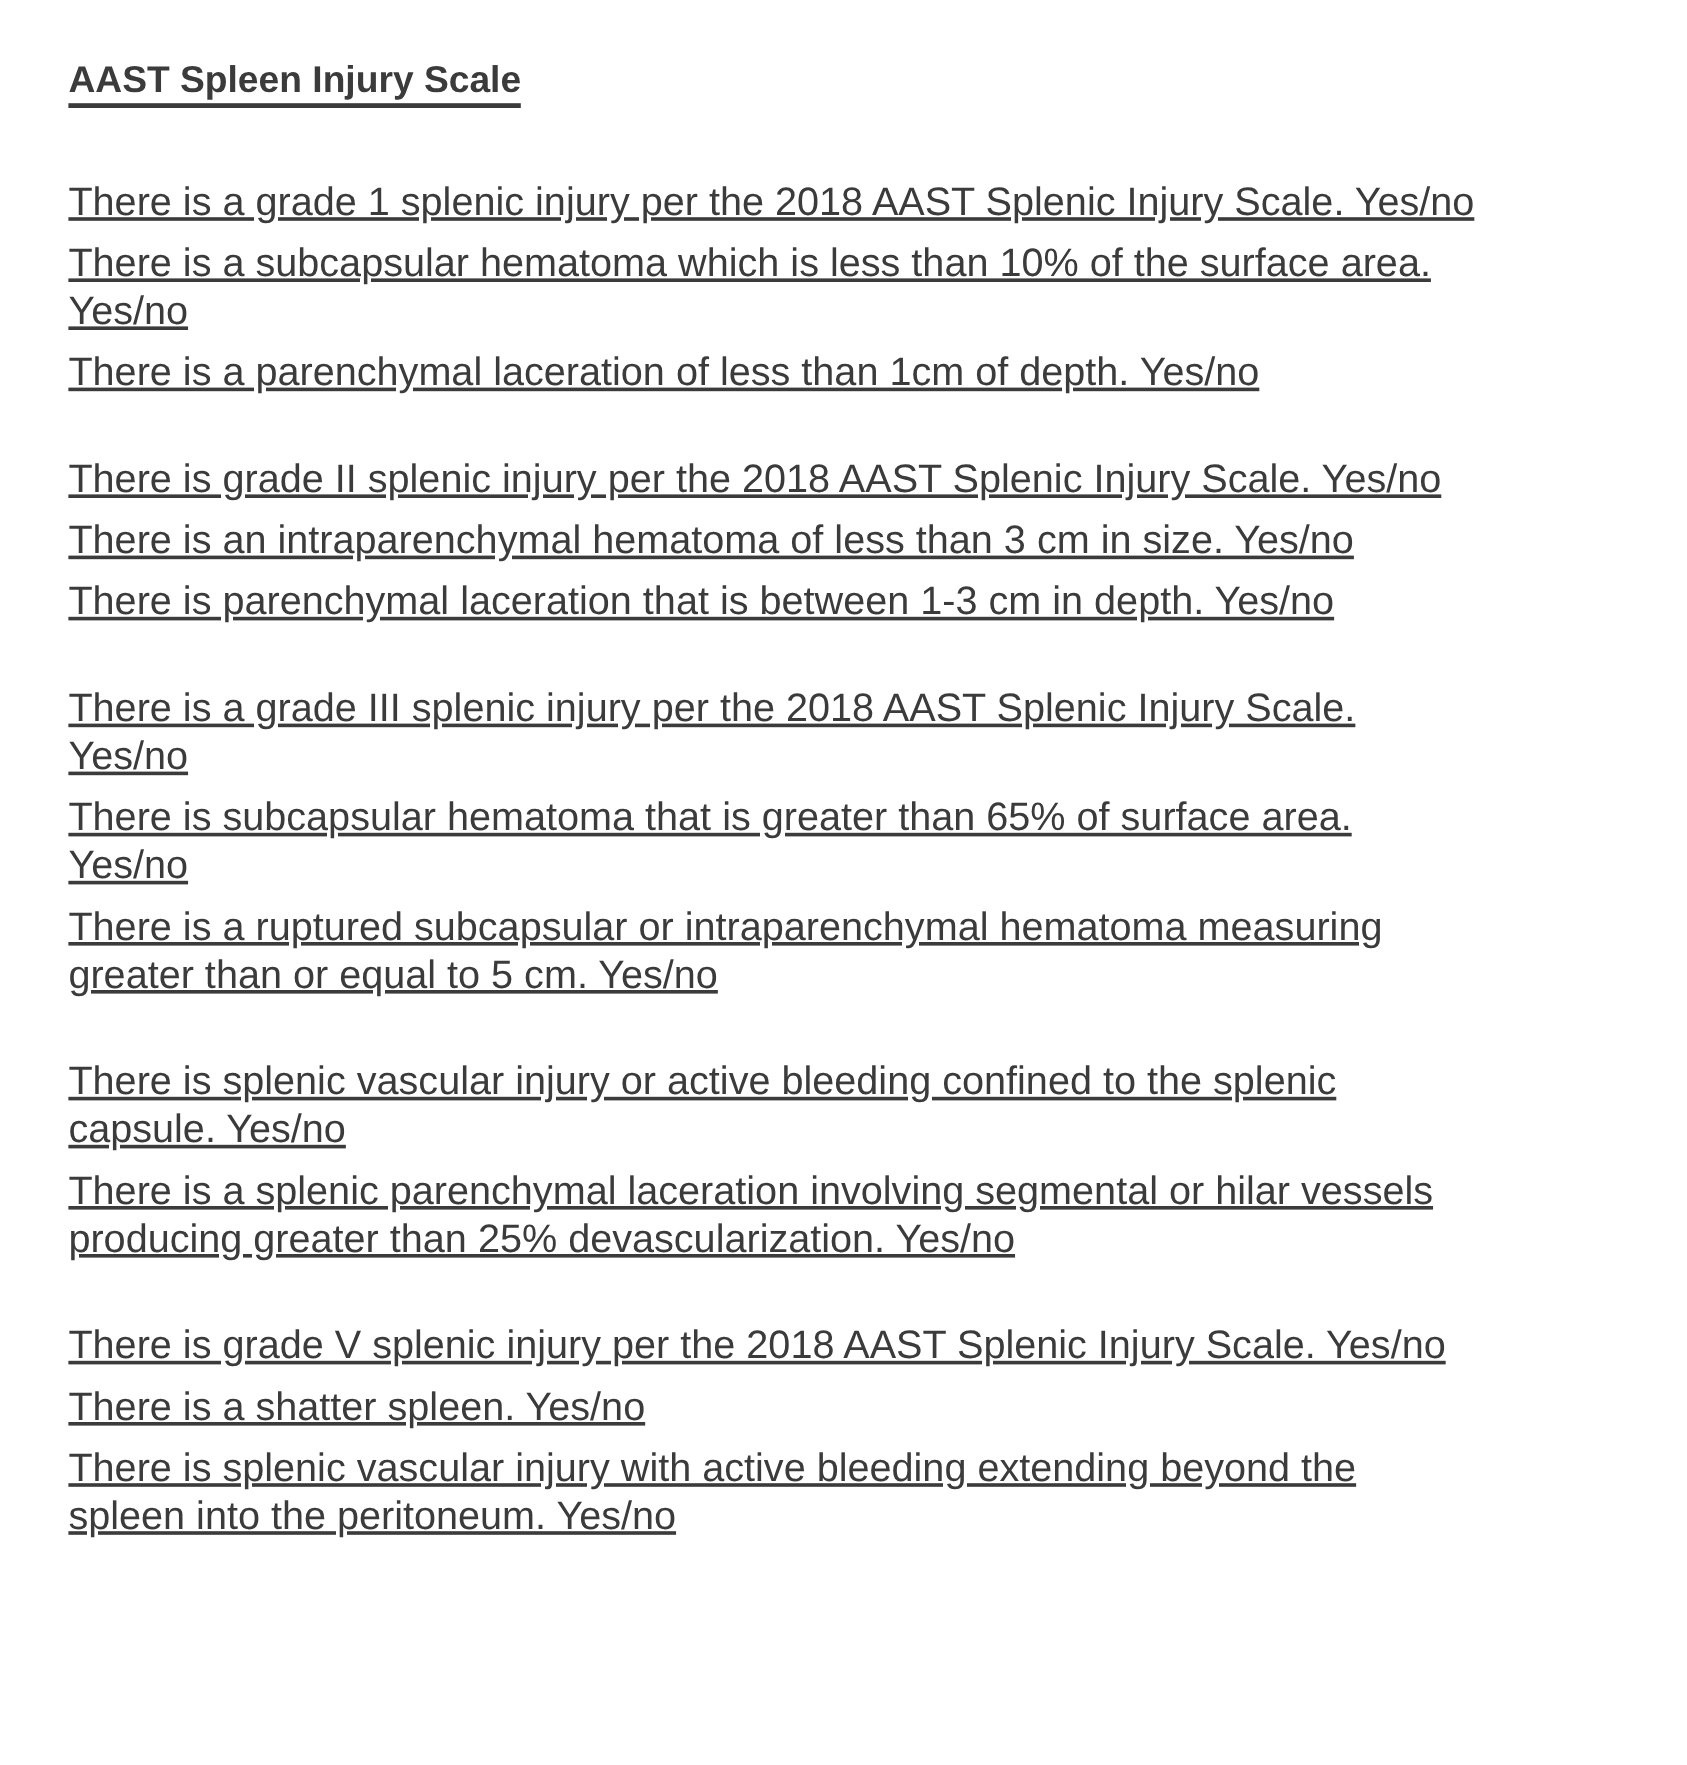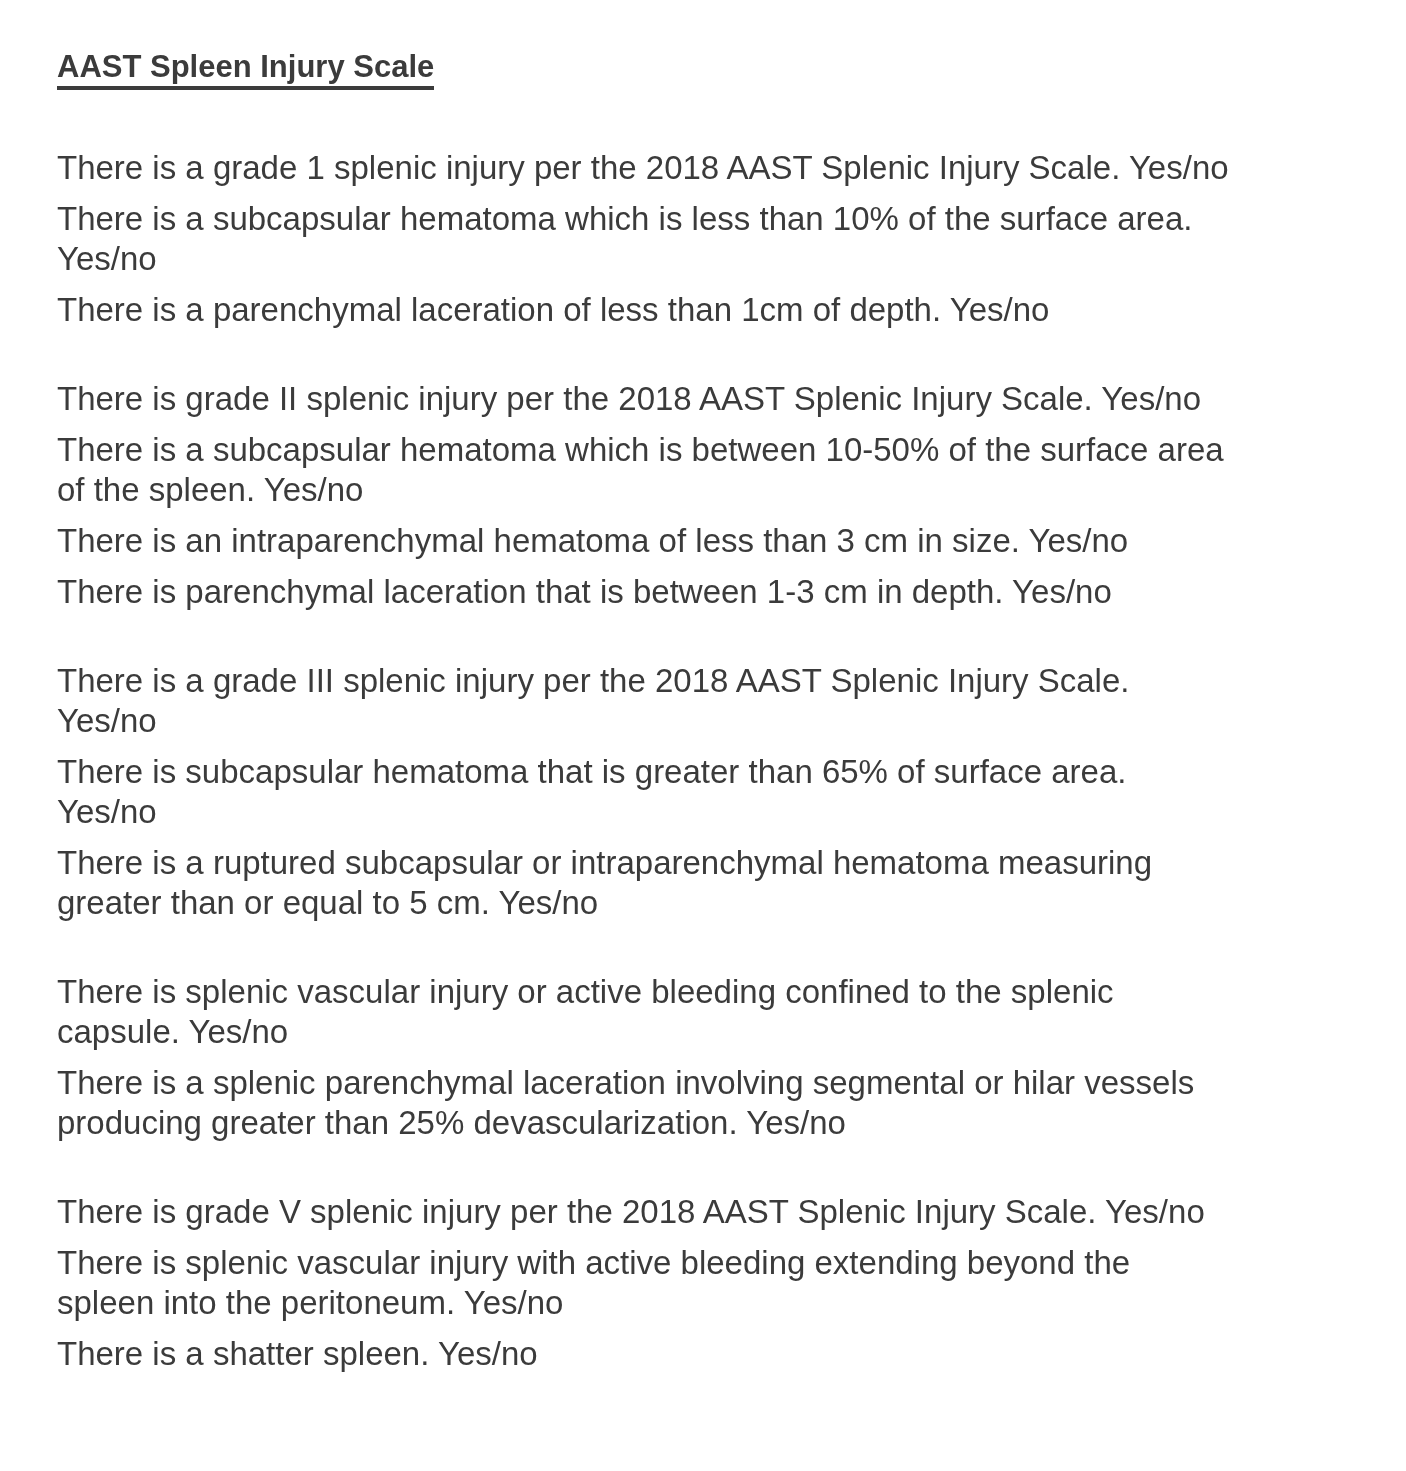--- a/index.html
+++ b/index.html
@@ -25,20 +25,21 @@
     font-weight: bold;
     line-height: 40px;
     margin: 0 0 61px 0;
   }
   .doc-title .underline {
     border-bottom: 4px solid #3b3b3b;
     padding-bottom: 2px;
   }
   .section {
     margin: 0 0 49px 0;
+    text-decoration: underline;
   }
   .section:last-child {
     margin-bottom: 0;
   }
   p.statement {
     font-size: 33px;
     line-height: 40px;
     margin: 0 0 11px 0;
     letter-spacing: 0;
   }
@@ -51,35 +52,34 @@
   <h1 class="doc-title"><span class="underline">AAST Spleen Injury Scale</span></h1>
 
   <div class="section">
     <p class="statement">There is a grade 1 splenic injury per the 2018 AAST Splenic Injury Scale. Yes/no</p>
     <p class="statement">There is a subcapsular hematoma which is less than 10% of the surface area. Yes/no</p>
     <p class="statement">There is a parenchymal laceration of less than 1cm of depth. Yes/no</p>
   </div>
 
   <div class="section">
     <p class="statement">There is grade II splenic injury per the 2018 AAST Splenic Injury Scale. Yes/no</p>
-    <p class="statement">There is a subcapsular hematoma which is between 10-50% of the surface area of the spleen. Yes/no</p>
     <p class="statement">There is an intraparenchymal hematoma of less than 3 cm in size. Yes/no</p>
     <p class="statement">There is parenchymal laceration that is between 1-3 cm in depth. Yes/no</p>
   </div>
 
   <div class="section">
     <p class="statement">There is a grade III splenic injury per the 2018 AAST Splenic Injury Scale. Yes/no</p>
     <p class="statement">There is subcapsular hematoma that is greater than 65% of surface area. Yes/no</p>
     <p class="statement">There is a ruptured subcapsular or intraparenchymal hematoma measuring greater than or equal to 5 cm. Yes/no</p>
   </div>
 
   <div class="section">
     <p class="statement">There is splenic vascular injury or active bleeding confined to the splenic capsule. Yes/no</p>
     <p class="statement">There is a splenic parenchymal laceration involving segmental or hilar vessels producing greater than 25% devascularization. Yes/no</p>
   </div>
 
   <div class="section">
     <p class="statement">There is grade V splenic injury per the 2018 AAST Splenic Injury Scale. Yes/no</p>
+    <p class="statement">There is a shatter spleen. Yes/no</p>
     <p class="statement">There is splenic vascular injury with active bleeding extending beyond the spleen into the peritoneum. Yes/no</p>
-    <p class="statement">There is a shatter spleen. Yes/no</p>
   </div>
 
 </div>
 
 </body></html>

